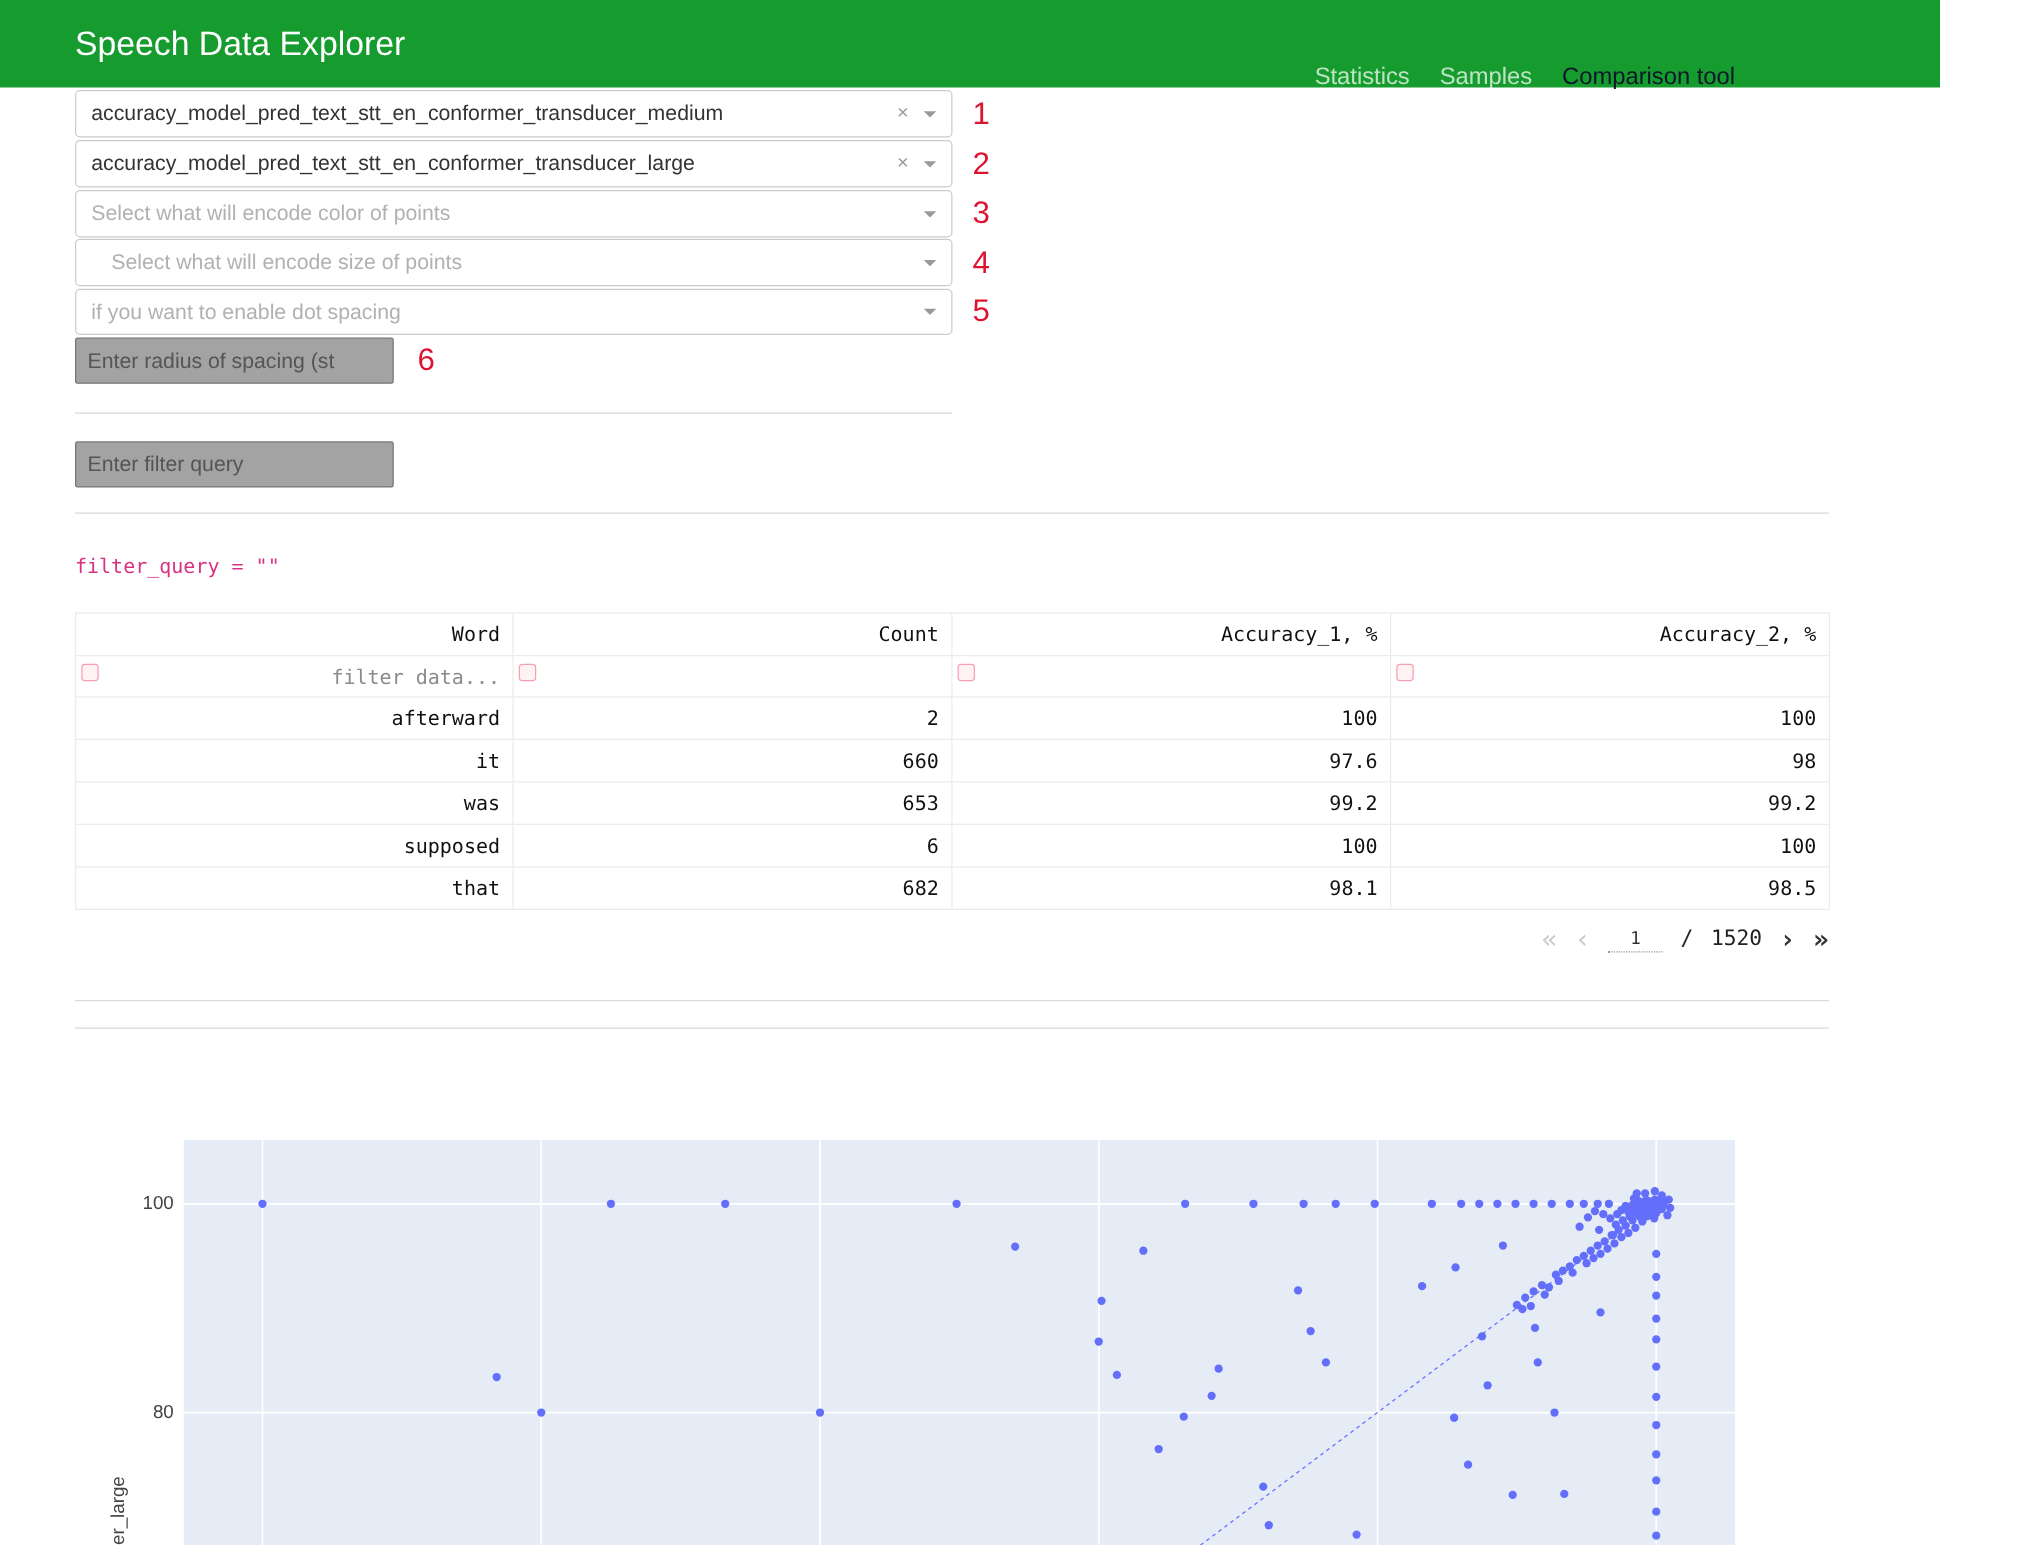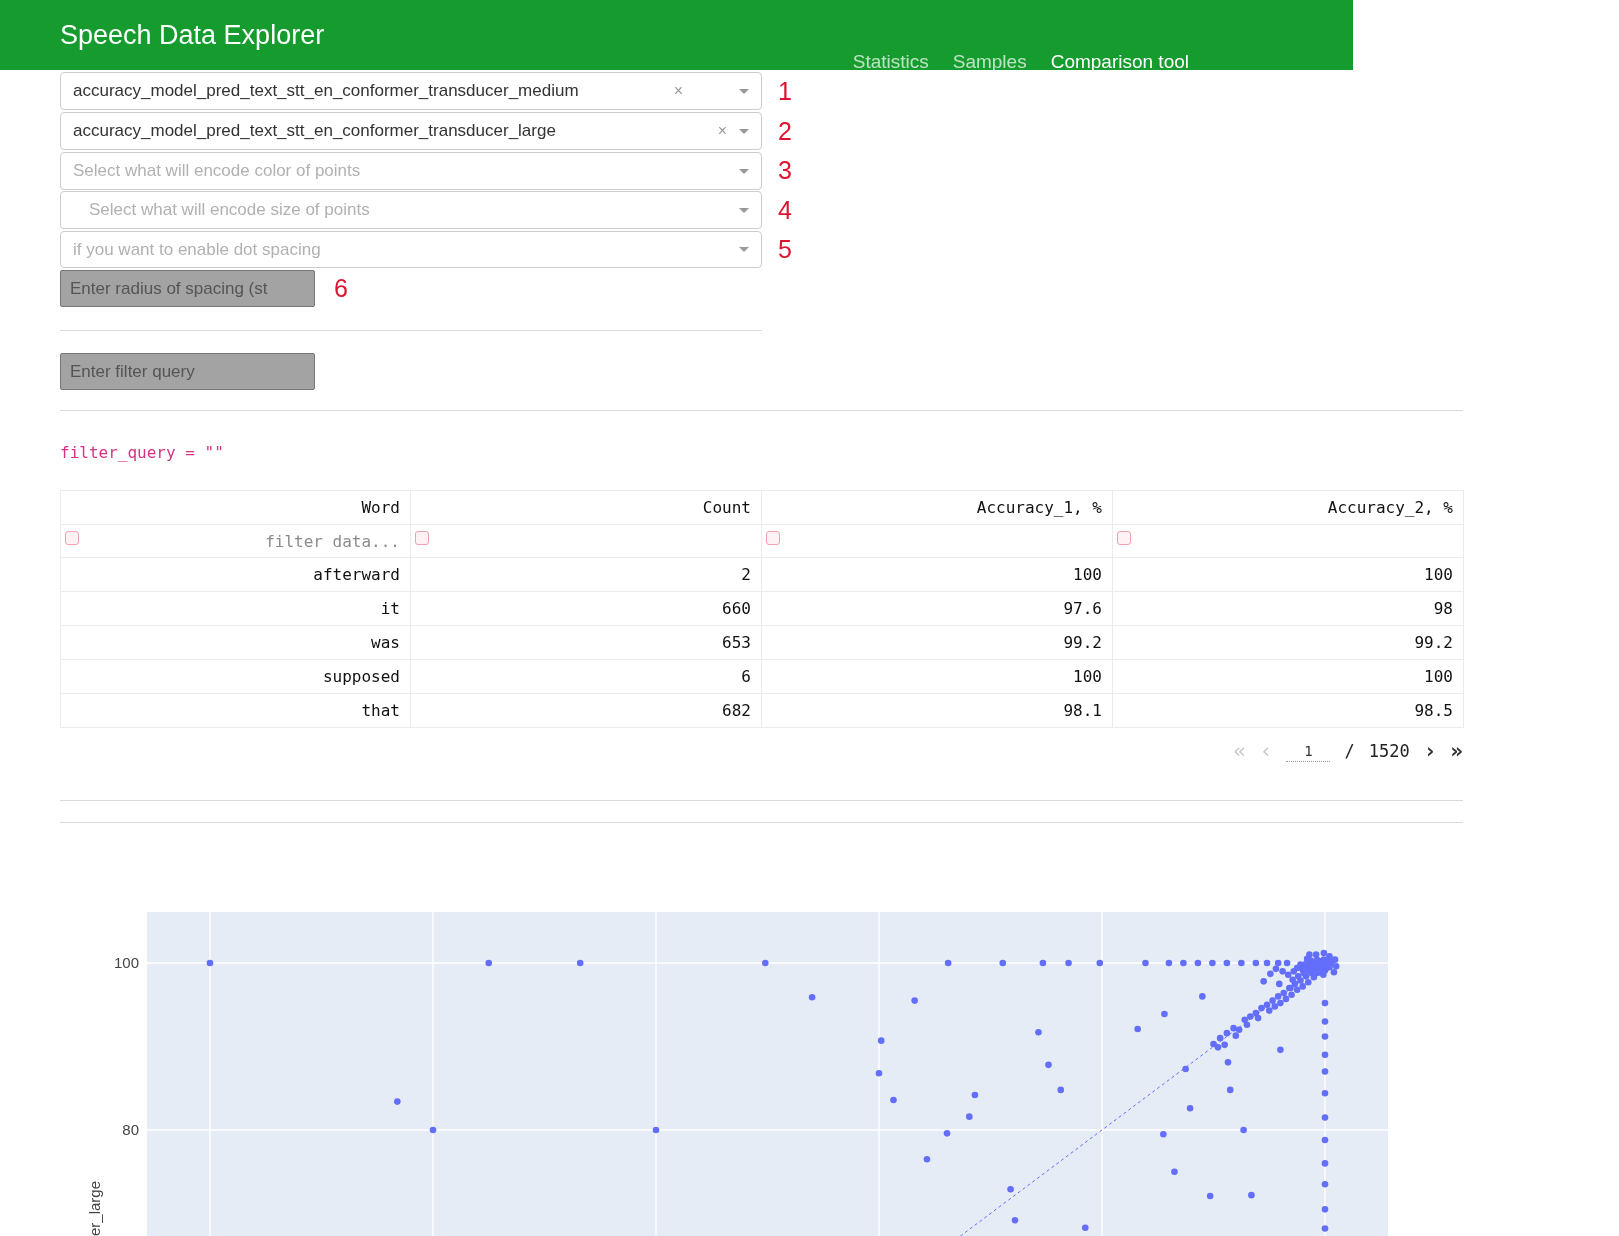--- a/index.html
+++ b/index.html
@@ -4,33 +4,33 @@
 <style>
   * { box-sizing: border-box; }
   html,body { margin:0; padding:0; }
   body {
     width:1619px; height:1236px; position:relative; overflow:hidden;
     background:#ffffff; font-family:"Liberation Sans", sans-serif;
   }
 
   
   .header {
-    position:absolute; left:0; top:0; width:1353px; height:70px;
+    position:absolute; left:0; top:0; width:1552px; height:70px;
     background:#169c2e; color:#fff; 
   }
   .header .title {
     position:absolute; left:60px; top:0; line-height:70px;
     font-size:27px; font-weight:500; color:#fff;
   }
   .nav {
     position:absolute; right:164px; top:0; height:70px;
     display:flex; align-items:center; gap:24px;margin-top:27px;
   }
   .nav .nav-item { font-size:19px; color:rgba(255,255,255,0.72); cursor:pointer; }
-  .nav .nav-item.active { color:#ffffff; }
+  .nav .nav-item.active { color:#0f172a; }
 
   
   .dd {
     position:absolute; left:60px; width:702px; height:38px;
     border:1px solid #cccccc; border-radius:4px; background:#fff;
     display:flex; align-items:center; padding:0 12px; font-size:17px; cursor:pointer;
   }
   .dd .val { flex:1; color:#333; white-space:nowrap; overflow:hidden; }
   .dd .val.ph { color:#b1b1b1; }
   .dd .clear-x { color:#999; font-size:16px; margin:0 12px 0 8px; }
@@ -113,21 +113,21 @@
 
 <div class="header">
   <div class="title">Speech Data Explorer</div>
   <div class="nav">
     <span class="nav-item">Statistics</span>
     <span class="nav-item">Samples</span>
     <span class="nav-item active">Comparison tool</span>
   </div>
 </div>
 
-<div class="dd" style="top:72px;gap:44px;">
+<div class="dd" style="top:72px;">
   <span class="val">accuracy_model_pred_text_stt_en_conformer_transducer_medium</span>
   <span class="clear-x">×</span>
   <span class="caret"></span>
 </div>
 <span class="badge" style="left:778px; top:77px;">1</span>
 
 <div class="dd" style="top:112px;">
   <span class="val">accuracy_model_pred_text_stt_en_conformer_transducer_large</span>
   <span class="clear-x">×</span>
   <span class="caret"></span>

